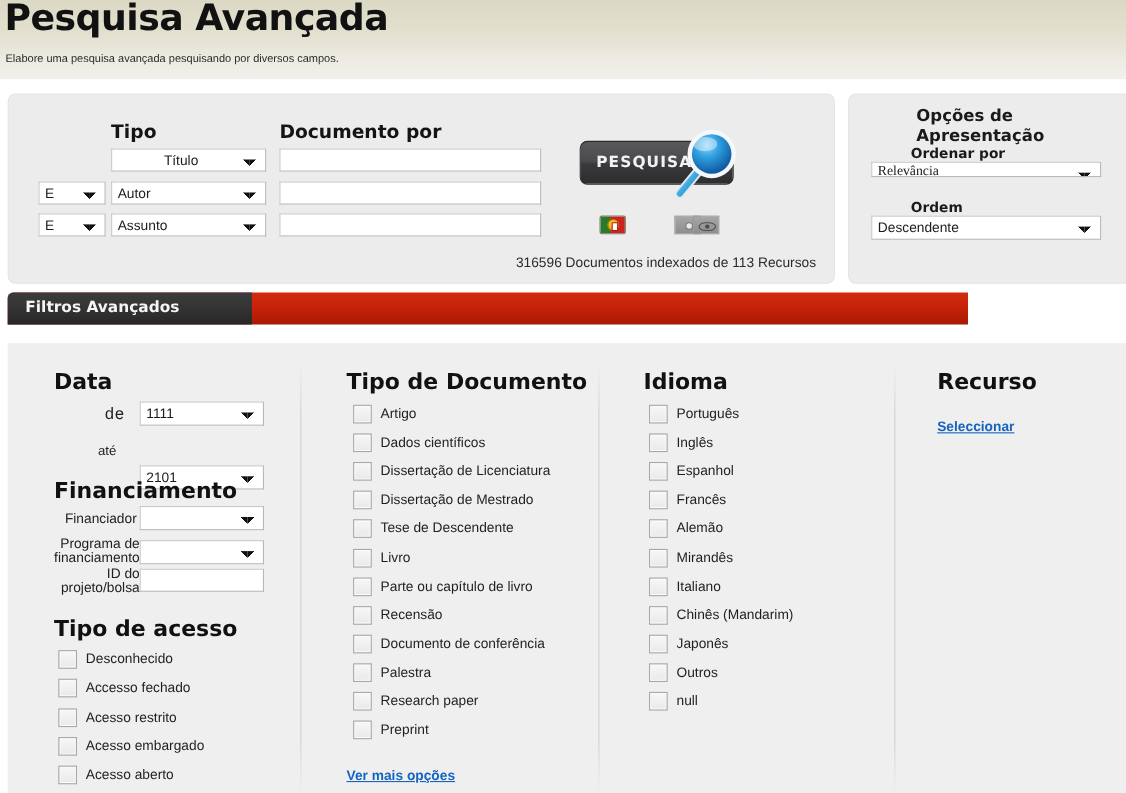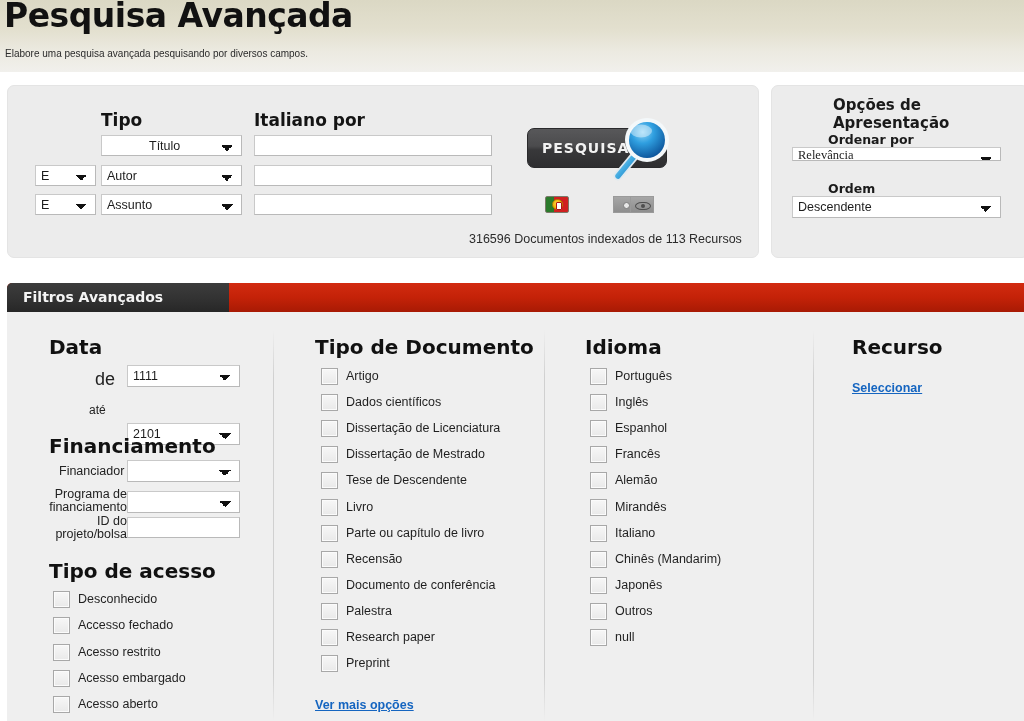--- a/index.html
+++ b/index.html
@@ -158,21 +158,21 @@
     font-family: "DejaVu Sans", sans-serif;
     margin-left: 36px;
   }
   #ordenar-label { left: 792px; top: 132px; }
   #ordem-label { left: 792px; top: 181px; }
   #ordenar-select { left: 792px; top: 147px; width: 209px; height: 14px; font-family: Liberation Serif, serif; }
   #ordem-select { left: 792px; top: 196px; width: 209px; height: 22px; }
 
   
   #filters-bar {
-    position: absolute; left: 7px; top: 283px; width: 1017px; height: 29px;
+    position: absolute; left: 7px; top: 266px; width: 873px; height: 29px;
     background: linear-gradient(to bottom, #d22b10 0%, #c42208 50%, #a81a04 100%);
     border-radius: 5px 0 0 0;
   }
   #filters-tab {
     position: absolute; left: 0; top: 0; width: 222px; height: 29px;
     background: linear-gradient(to bottom, #3c3c3c 0%, #333333 50%, #272727 100%);
     border-radius: 5px 0 0 0;
   }
   #filters-tab-label {
     position: absolute; left: 16px; top: 6px;
@@ -193,21 +193,21 @@
   #divider-2 { left: 544px; }
   #divider-3 { left: 813px; }
 
   .section-title {
     position: absolute; font-size: 20px; font-weight: bold; color: #111111;
     font-family: "DejaVu Sans", sans-serif;
   }
 
   
   #data-title { left: 49px; top: 335px; }
-  #de-label { position: absolute; left: 95px; top: 369px; font-size: 18px; color: #222; }
+  #de-label { position: absolute; left: 95px; top: 369px; font-size: 15px; color: #222; font-family: Liberation Mono, monospace; }
   #ate-label { position: absolute; left: 89px; top: 403px; font-size: 12px; color: #222; }
   #de-select { left: 127px; top: 365px; width: 113px; height: 22px; }
   #ate-select { left: 127px; top: 391px; width: 113px; height: 22px; margin-top: 32px; }
 
   
   #financiamento-title { left: 49px; top: 434px; }
   #financiador-label { position: absolute; left: 59px; top: 464px; font-size: 12.5px; color: #222; }
   #programa-label {
     position: absolute; left: 47px; top: 488px; width: 80px;
     font-size: 12.5px; color: #222; text-align: right; line-height: 13px;
@@ -265,21 +265,21 @@
 <body>
 
 <div id="page-header">
   <div id="page-title">Pesquisa Avançada</div>
   <div id="page-subtitle">Elabore uma pesquisa avançada pesquisando por diversos campos.</div>
 </div>
 
 <div class="panel" id="search-panel"></div>
 
 <div class="col-head" id="tipo-head">Tipo</div>
-<div class="col-head" id="pesquisar-head">Italiano por</div>
+<div class="col-head" id="pesquisar-head">Documento por</div>
 
 <select class="ui-select tipo-select" id="tipo-row1">
   <option>Título</option>
 </select>
 <input class="ui-text q-input" id="q-row1" type="text" value="" style="">
 
 <select class="ui-select op-select" id="op-row2">
   <option>E</option>
 </select>
 <select class="ui-select tipo-select" id="tipo-row2">

